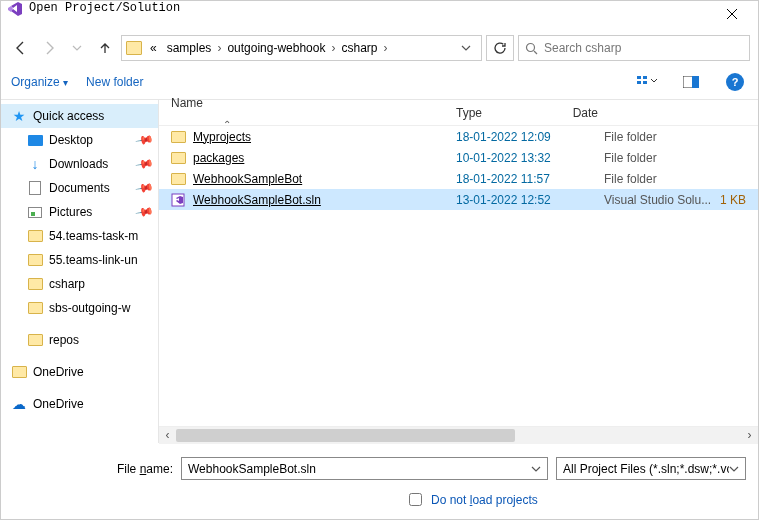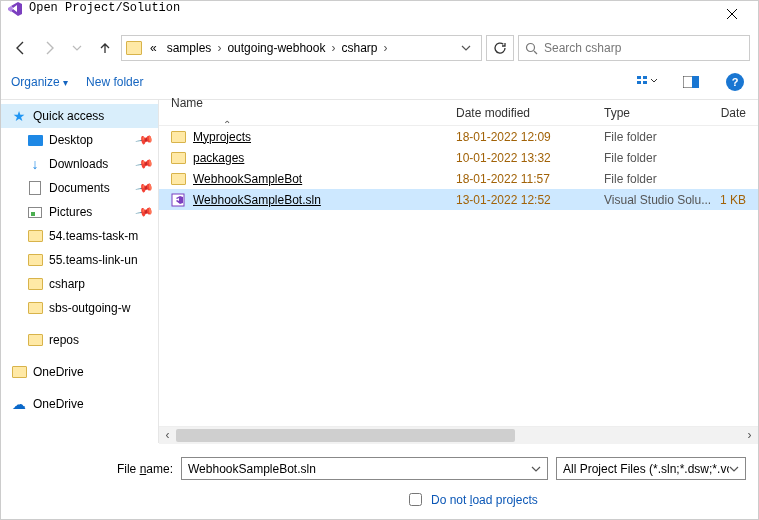--- a/index.html
+++ b/index.html
@@ -167,21 +167,21 @@
   .frow {
     display: flex;
     align-items: center;
     height: 21px;
     padding-left: 12px;
     cursor: pointer;
   }
   .frow.selected { background: #cde8ff; }
   .fc-icon { width: 22px; display:flex; align-items:center; }
   .fc-name { width: 263px; white-space:nowrap; overflow:hidden;text-decoration:underline; }
-  .fc-date { width: 148px; color:#a16207; }
+  .fc-date { width: 148px; color:#0369a1; }
   .fc-type { width: 108px; color:#555; white-space:nowrap; overflow:hidden; text-overflow:ellipsis; }
   .fc-size { width: 40px; text-align:right; color:#a16207; padding-right:6px; }
   .sln-icon { width:14px; height:14px; display:inline-flex; align-items:center; justify-content:center; }
 
   .hscroll {
     height: 17px;
     display:flex;
     align-items:center;
     border-top:1px solid #eee;
   }
@@ -425,21 +425,20 @@
         <span>OneDrive</span>
       </div>
     </div>
 
   <div class="filearea">
     <div class="columns">
       <div class="col-name">
         <span>Name</span>
         <span class="sort-ind">⌃</span>
       </div>
-      <div class="col-date">Date modified</div>
       <div class="col-type">Type</div>
       <div class="col-size">Date</div>
     </div>
     <div class="filelist" id="filelist">
         <div class="frow">
           <div class="fc-icon">
             <span class="ic-folder"></span>
           </div>
           <div class="fc-name">Myprojects</div>
           <div class="fc-date">18-01-2022 12:09</div>

